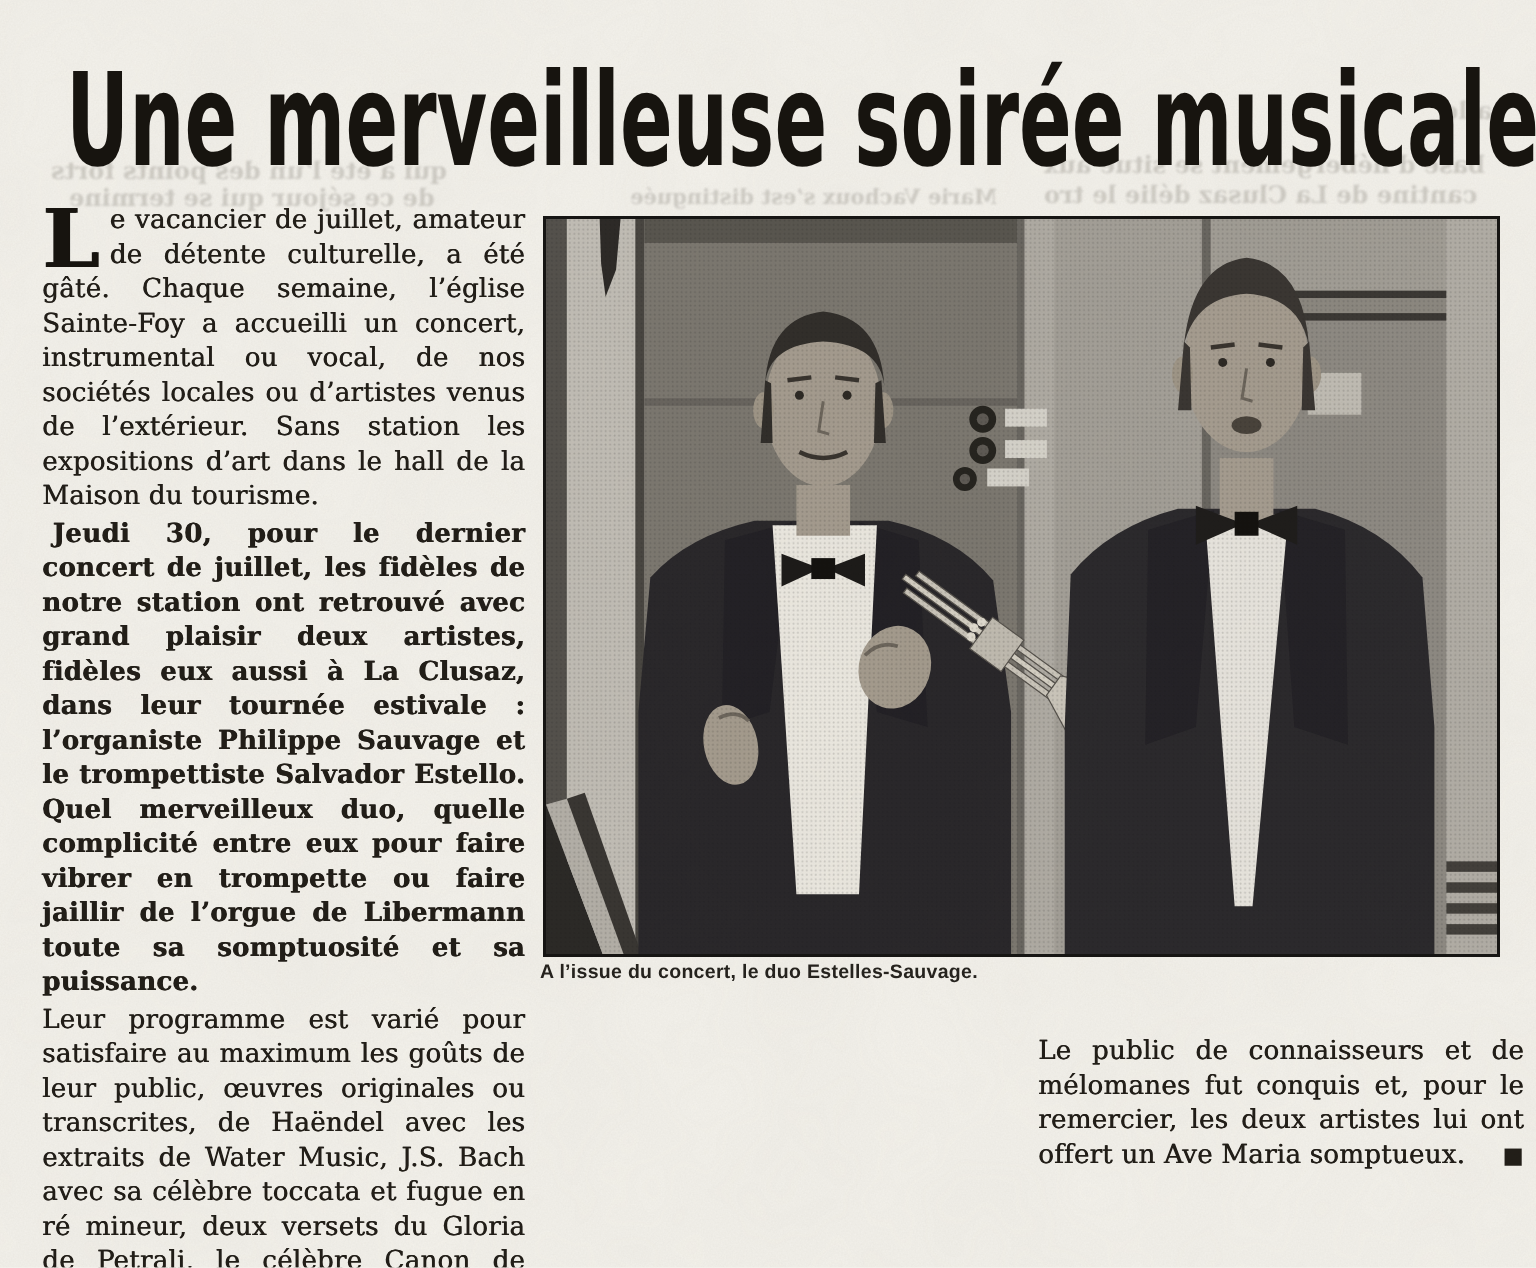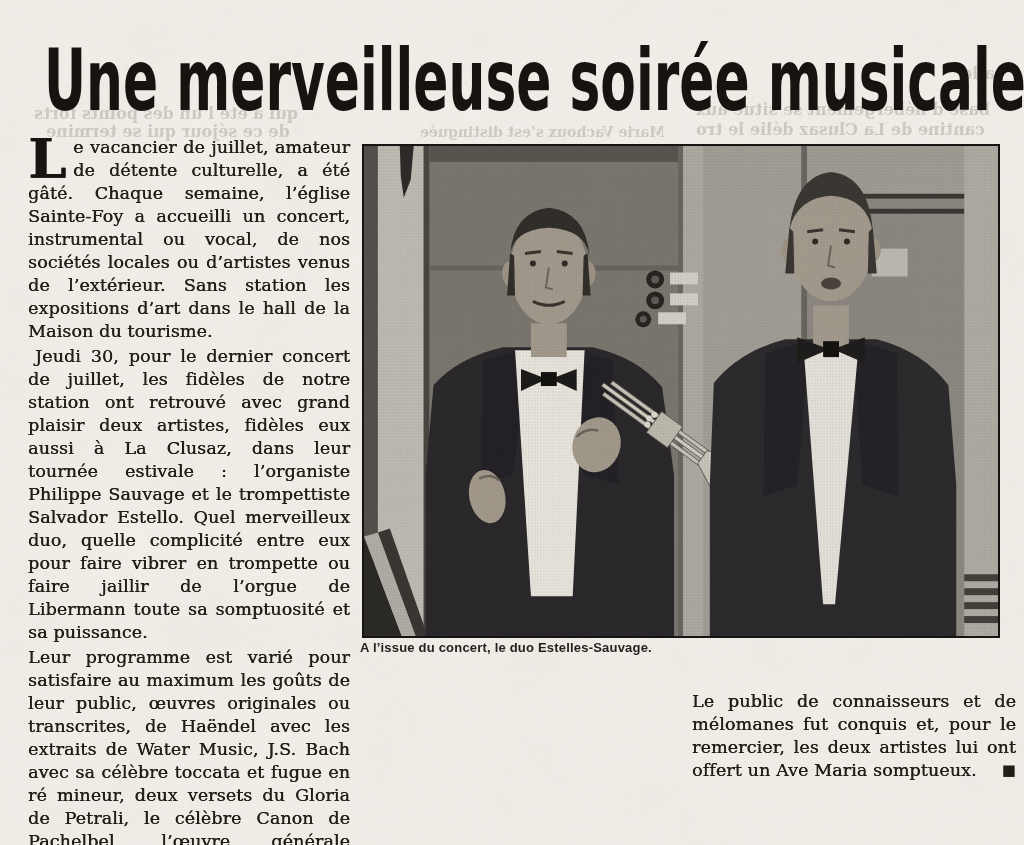--- a/index.html
+++ b/index.html
@@ -9,21 +9,21 @@
 
   
   .headline-wrap{position:absolute;left:42px;top:36px;width:990px;height:88px;}
   .headline-wrap svg{display:block;}
 
   
   .bodytext{font-size:17.5px;line-height:23px;text-align:justify;
             text-shadow:0.35px 0 0 currentColor;letter-spacing:0.1px;}
   .leftcol{position:absolute;left:28px;top:136px;width:322px;}
   .leftcol p{margin:0 0 2px 0;}
-  .leftcol p.indent{text-indent:7px;}
+  .leftcol p.indent{text-indent:7px;font-weight:bold;}
   .dropcap{float:left;font-size:54px;line-height:42px;font-weight:bold;
            margin:2px 7px 0 0;color:#17140f;text-shadow:1px 0 0 currentColor;}
 
   
   .photo{position:absolute;left:362px;top:144px;width:638px;height:494px;
          border:2px solid #161513;box-sizing:border-box;background:#8f8b84;}
   .photo svg{display:block;width:100%;height:100%;}
 
   .caption{position:absolute;left:360px;top:640px;width:645px;
            font-family:"Liberation Sans",sans-serif;font-weight:bold;

